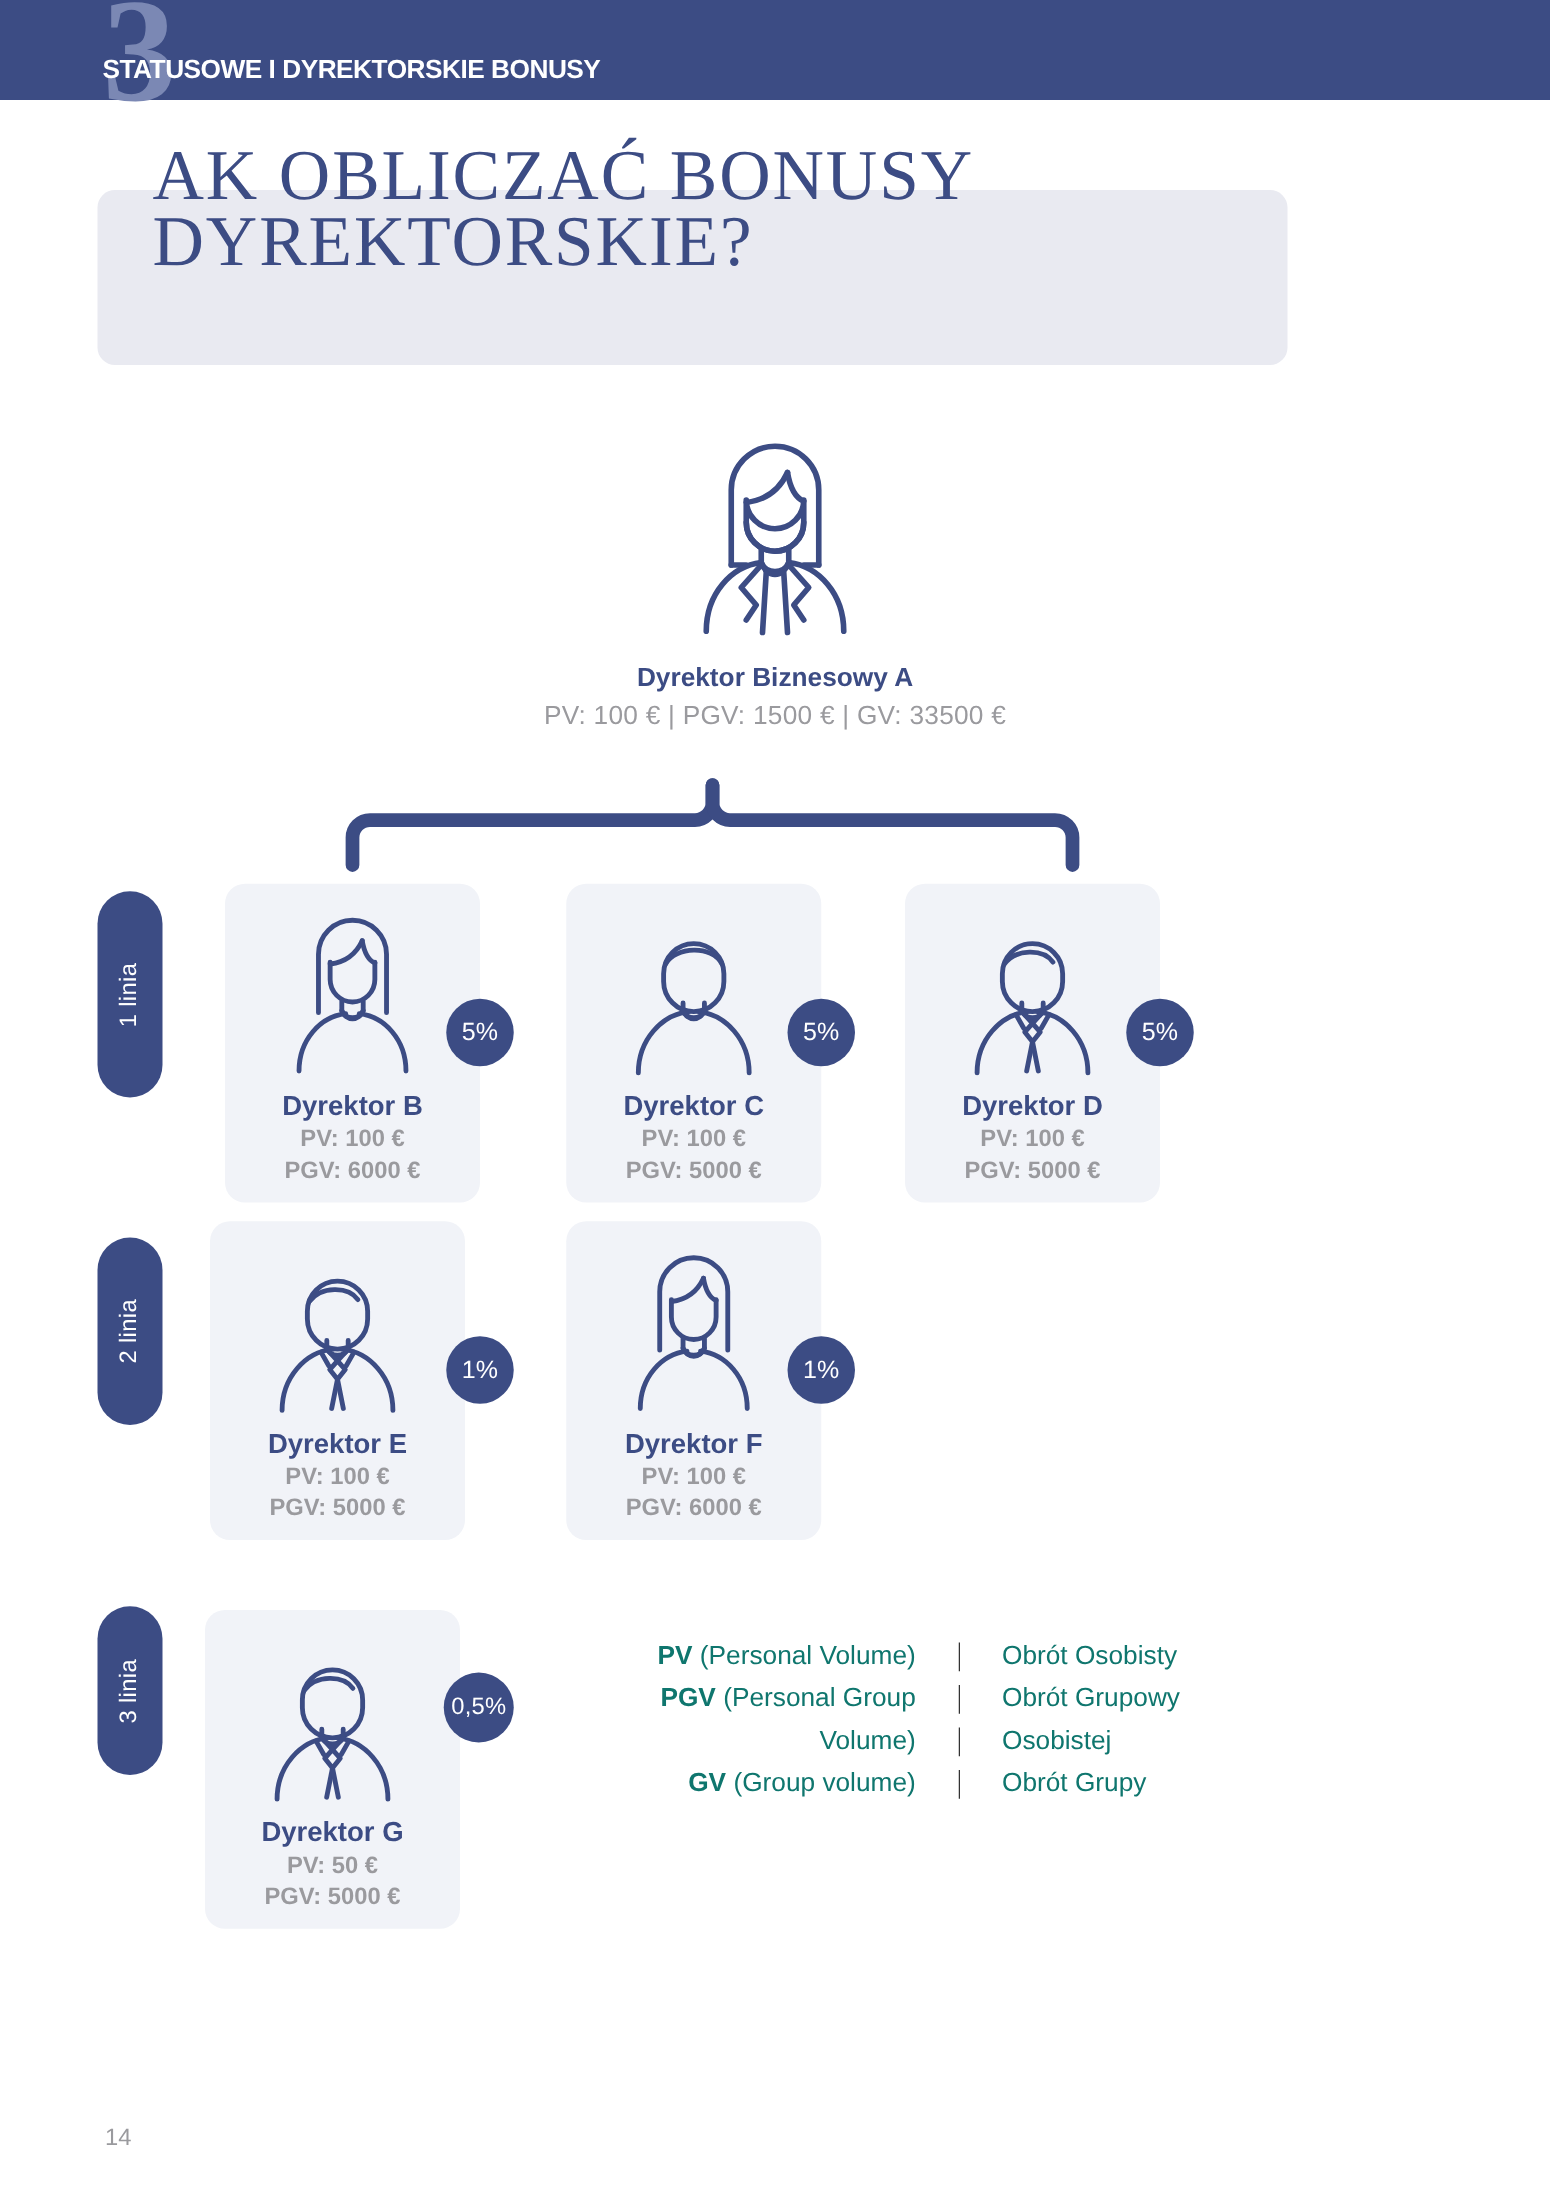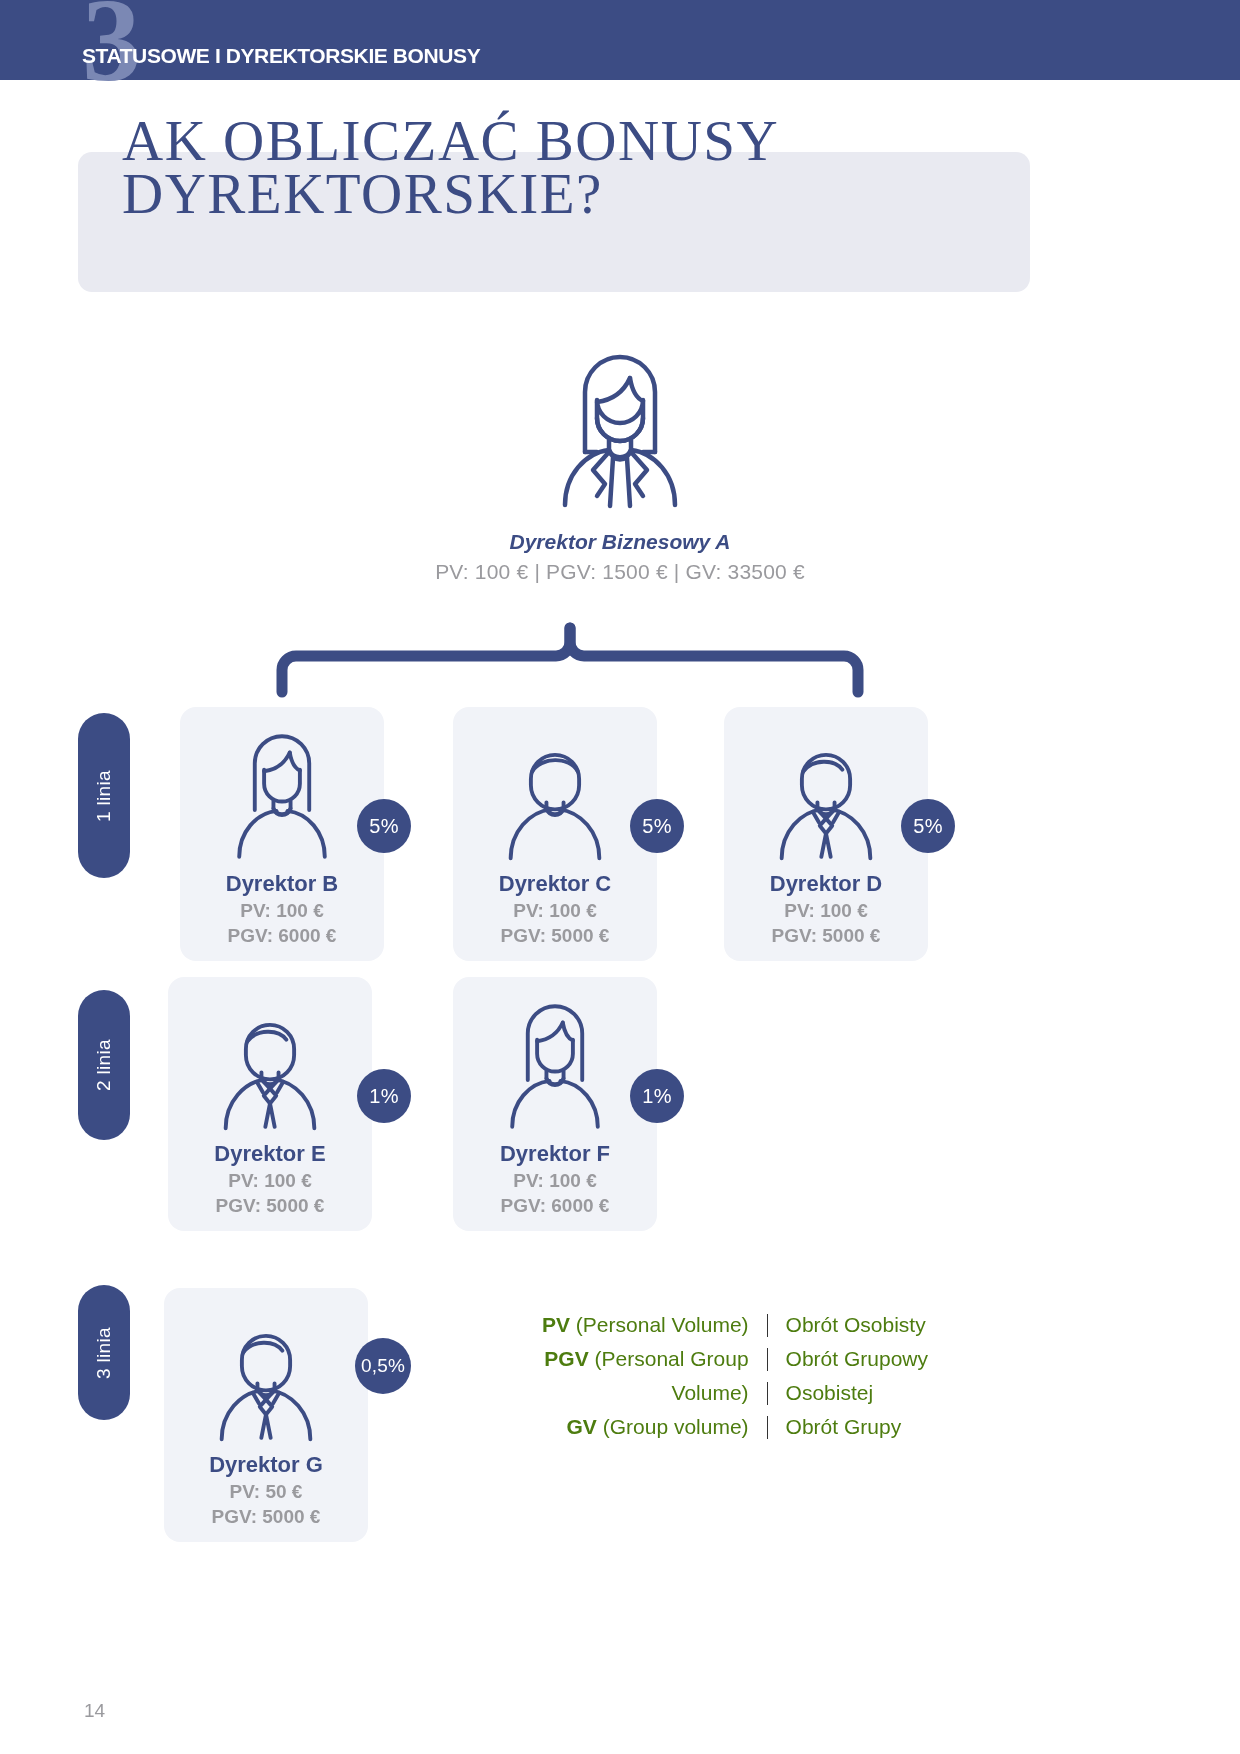--- a/index.html
+++ b/index.html
@@ -60,21 +60,20 @@
   .root-node {
     position: absolute; left: 420px; top: 340px;
     width: 400px;
     text-align: center;
   }
   .root-avatar { display: block; margin: 0 auto; }
   .node-name {
     font-size: 21px; font-weight: 700;
     color: #3c4c84;
     margin-top: 6px;
-    font-style: italic;
   }
   .node-stats-inline {
     font-size: 21px; font-weight: 400;
     color: #9a9a9e;
     margin-top: 6px;
     letter-spacing: 0.2px;
   }
 
   
   .brace { position: absolute; left: 270px; top: 618px; }
@@ -147,23 +146,23 @@
   
   #card-g { left: 164px; top: 1252px; margin-top: 36px; }
   #badge-g { left: 355px; top: 1338px; }
 
   
   .legend {
     position: absolute; left: 470px; top: 1312px;
     width: 530px;
     display: grid;
     grid-template-columns: auto 1px auto;
-    column-gap: 0;
+    column-gap: 16px;
     font-size: 21px;
-    color: #4d7c0f;
+    color: #0f766e;
   }
   .legend .lg-left {
     text-align: right;
     padding-right: 18px;
     padding-bottom: 7px;
     line-height: 1.28;
   }
   .legend .lg-left b { font-weight: 700; }
   .legend .lg-sep {
     background: #333333;

